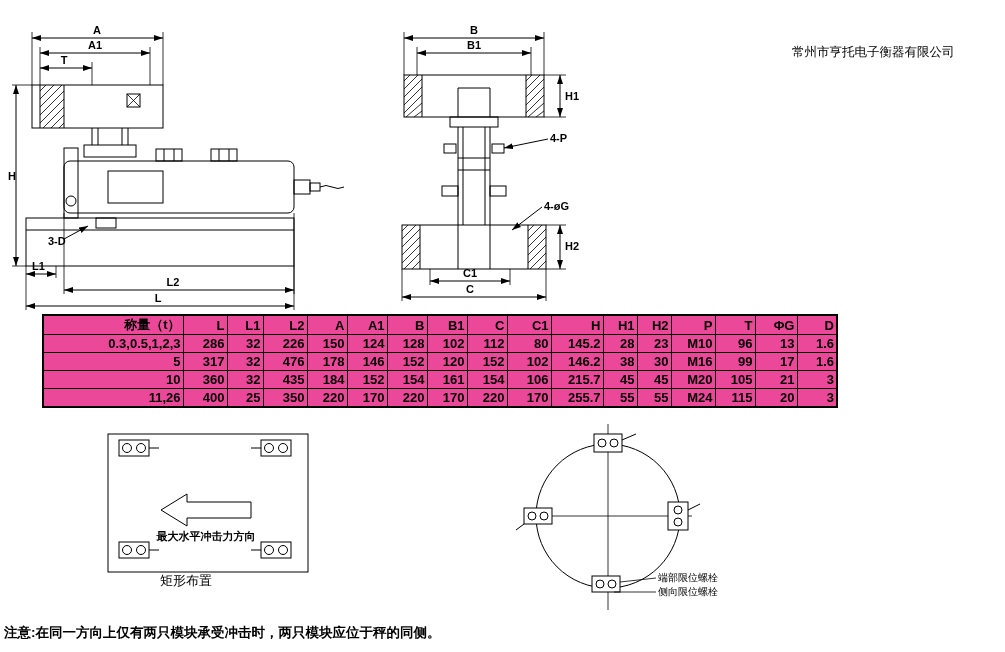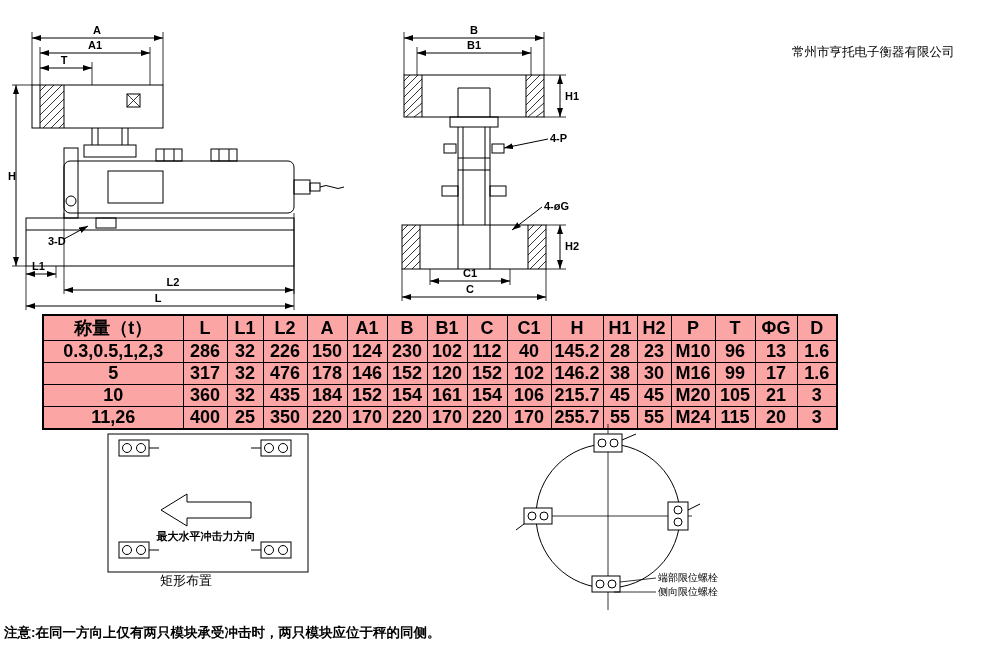--- a/index.html
+++ b/index.html
@@ -9,22 +9,22 @@
   
   .s{stroke:#000;stroke-width:1;fill:none;}
   .sf{stroke:#000;stroke-width:1;fill:#fff;}
   .h{stroke:#000;stroke-width:0.8;fill:none;}
   .dt{font-family:"Liberation Sans",sans-serif;font-size:11px;font-weight:bold;fill:#000;}
   .ct{font-family:"Liberation Sans",sans-serif;font-size:11px;font-weight:bold;fill:#000;}
   .ct2{font-family:"Liberation Sans",sans-serif;font-size:10px;fill:#000;}
   .company{font-size:12.5px;}
   .caption{font-size:13px;}
   .note{font-size:13.5px;font-weight:bold;}
-  table.spec{border-collapse:collapse;table-layout:fixed;font-size:18px;font-weight:bold;
-             text-align:center;border:2px solid #000;background:#fca5a5;}
+  table.spec{border-collapse:collapse;table-layout:fixed;font-size:13px;font-weight:bold;
+             text-align:right;border:2px solid #000;background:#ec4899;}
   table.spec th,table.spec td{border:1px solid #000;height:17px;padding:0 2px;
              overflow:hidden;white-space:nowrap;font-weight:bold;}
 </style>
 </head>
 <body>
 
 <div id="page">
 
   <div class="abs company" style="left:792px;top:8px;margin-top:36px;">常州市亨托电子衡器有限公司</div>
 
@@ -270,24 +270,24 @@
       <th>ΦG</th>
       <th>D</th>
     </tr>
     <tr>
       <td>0.3,0.5,1,2,3</td>
       <td>286</td>
       <td>32</td>
       <td>226</td>
       <td>150</td>
       <td>124</td>
-      <td>230</td>
+      <td>128</td>
       <td>102</td>
       <td>112</td>
-      <td>40</td>
+      <td>80</td>
       <td>145.2</td>
       <td>28</td>
       <td>23</td>
       <td>M10</td>
       <td>96</td>
       <td>13</td>
       <td>1.6</td>
     </tr>
     <tr>
       <td>5</td>

